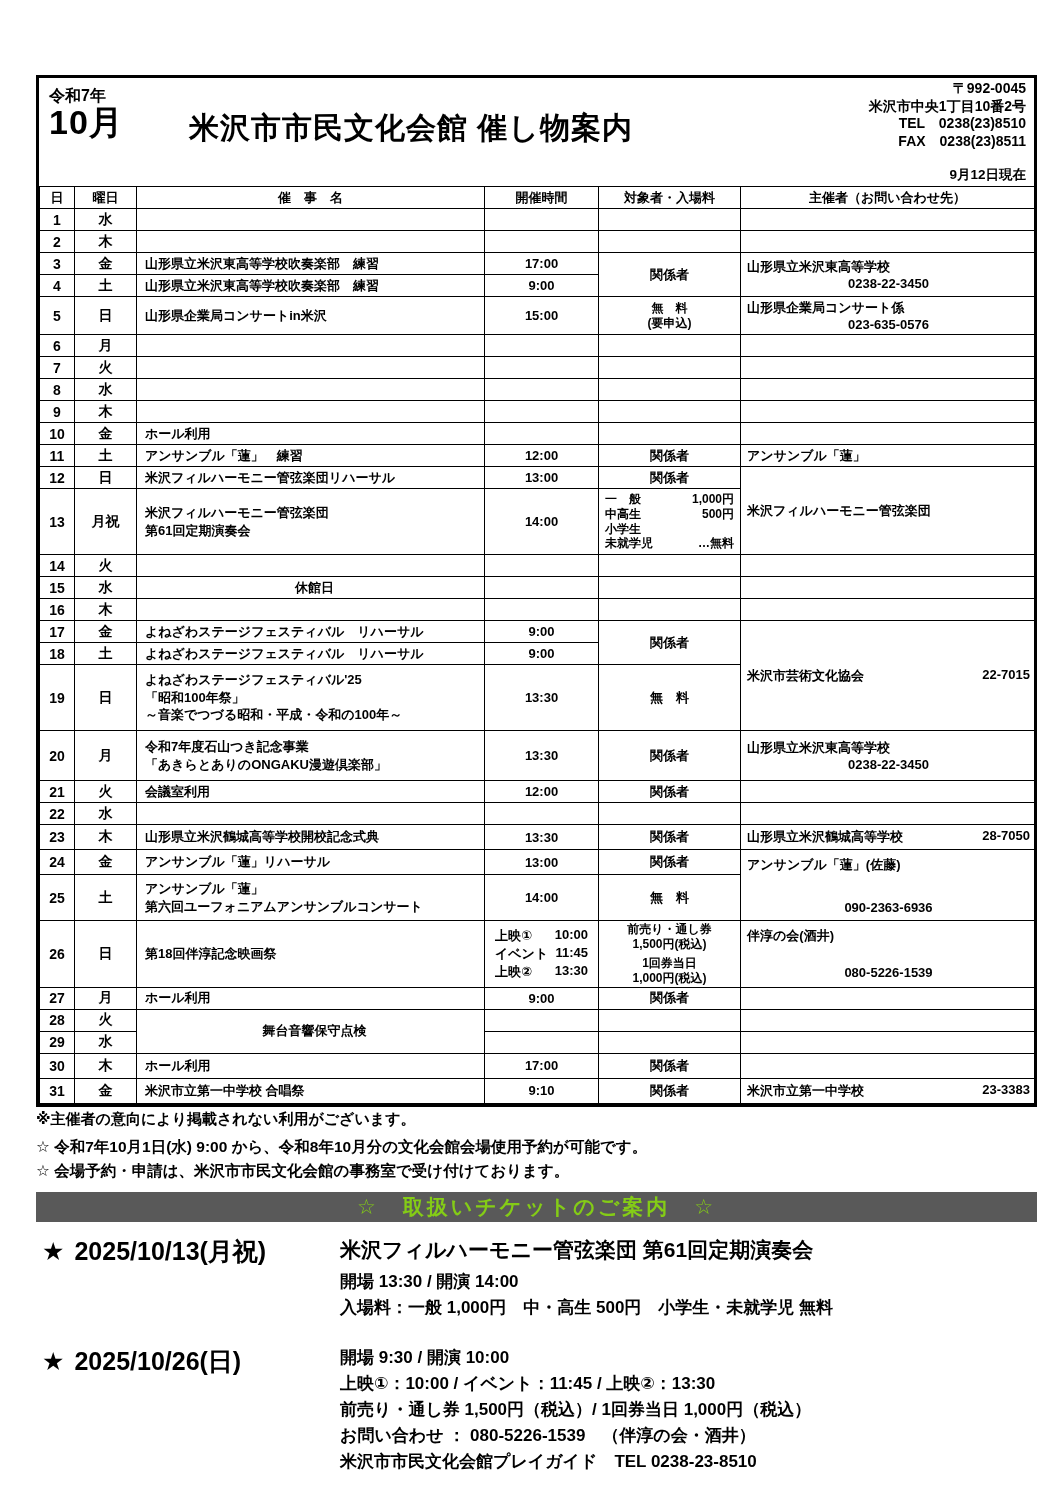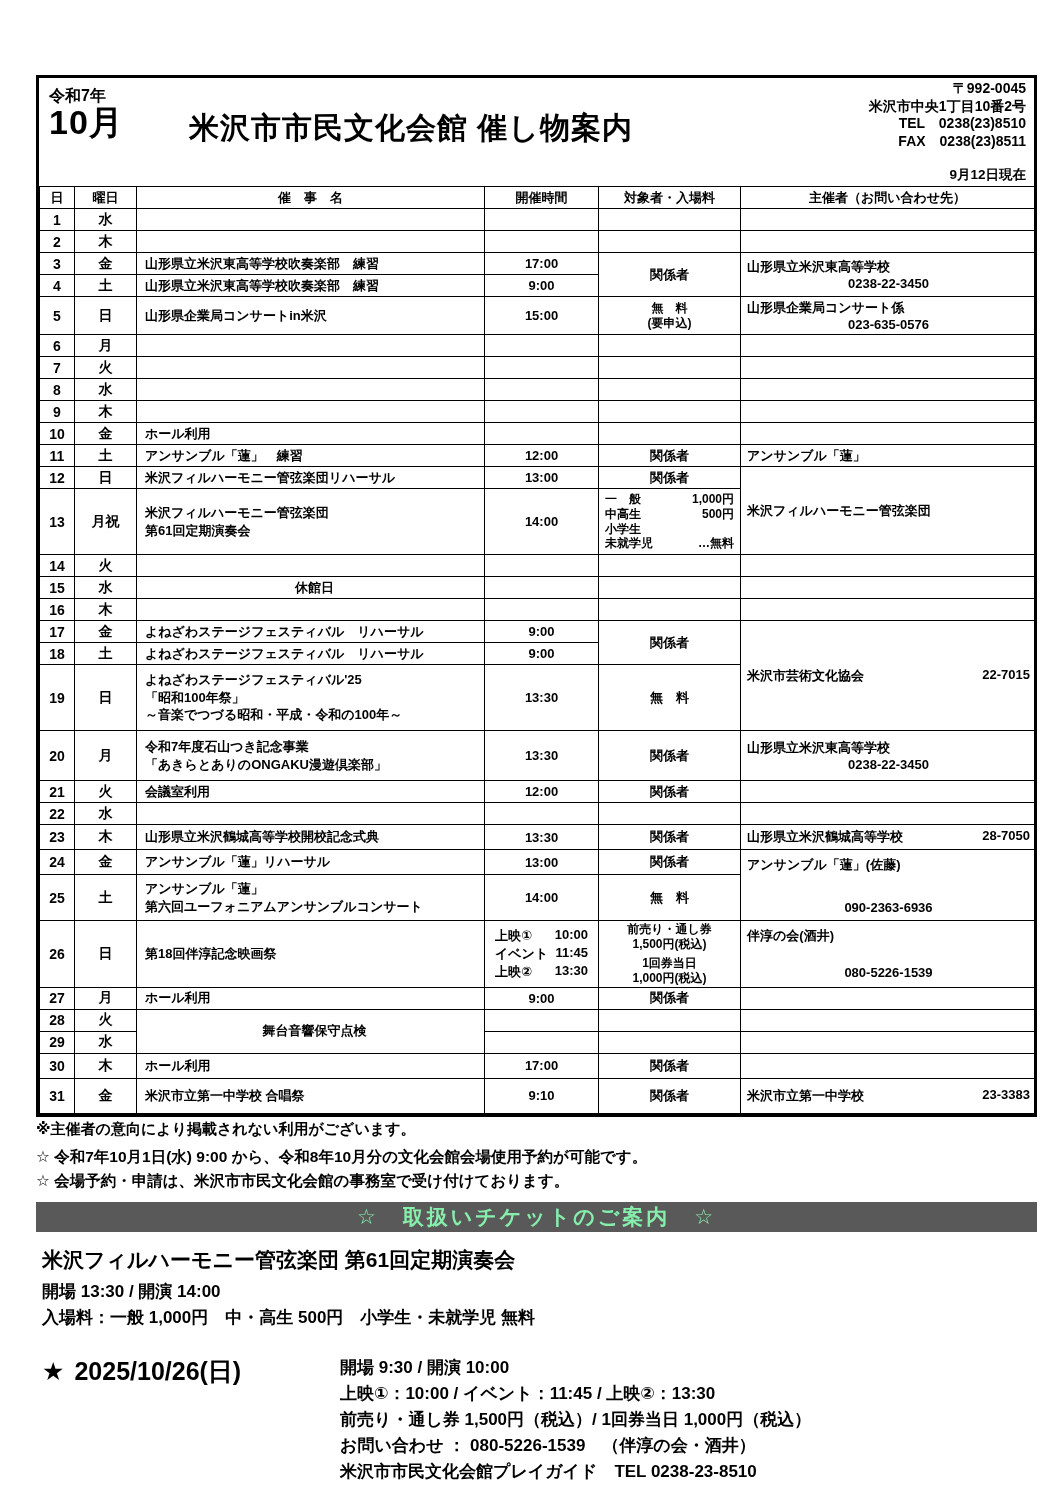--- a/index.html
+++ b/index.html
@@ -38,21 +38,21 @@
   td.small { font-size:12px; line-height:1.22; padding:1px 6px; }
   td.padded { padding:1px 10px; }
   td.col-e div { line-height:1.35; }
 
   
   .disclaimer { margin-top:3px; font-size:15px; }
   .star-notes { margin-top:6px; font-size:15.5px; line-height:24px; }
 
   
   .ticket-bar {
-    margin-top:9px; height:30px; background:#595959; color:#86efac;
+    margin-top:9px; height:30px; background:#595959; color:#84cc16;
     display:flex; align-items:center; justify-content:center;
     font-size:21px; letter-spacing:3px;
   }
   .ticket-entry { display:flex; margin-top:13px; padding-left:6px; }
   .ticket-entry + .ticket-entry { margin-top:24px; }
   .t-date { width:298px; font-size:25px; white-space:nowrap; }
   .t-star { margin-right:10px; }
   .t-right { flex:1; }
   .t-name { font-size:21px; line-height:30px; margin-bottom:4px; }
   .t-detail { font-size:17px; line-height:26px; }
@@ -492,21 +492,21 @@
                 <div class="lft">ホール利用</div>
               </td>
               <td class="col-t">
                 <div class="ctr">17:00</div>
               </td>
               <td class="col-a">
                 <div class="ctr">関係者</div>
               </td>
               <td class="col-o"></td>
             </tr>
-            <tr style="height: 35px;">
+            <tr style="height: 25px;">
               <td class="col-d">31</td>
               <td class="col-w">金</td>
               <td class="col-e">
                 <div class="lft">米沢市立第一中学校 合唱祭</div>
               </td>
               <td class="col-t">
                 <div class="ctr">9:10</div>
               </td>
               <td class="col-a">
                 <div class="ctr">関係者</div>
@@ -526,20 +526,21 @@
     <div class="star-notes">
       <div>☆ 令和7年10月1日(水) 9:00 から、令和8年10月分の文化会館会場使用予約が可能です。</div>
       <div>☆ 会場予約・申請は、米沢市市民文化会館の事務室で受け付けております。</div>
     </div>
 
     <div class="ticket-bar" style="background: rgb(89, 89, 89);">
       <span>☆　取扱いチケットのご案内　☆</span>
     </div>
     <div id="ticket-entries">
         <div class="ticket-entry">
+          <div class="t-date"><span class="t-star">★</span><span>2025/10/13(月祝)</span></div>
           <div class="t-right">
             <div class="t-name">米沢フィルハーモニー管弦楽団 第61回定期演奏会</div>
             <div class="t-detail">開場 13:30 / 開演 14:00</div>
             <div class="t-detail">入場料：一般 1,000円　中・高生 500円　小学生・未就学児 無料</div>
           </div>
         </div>
         <div class="ticket-entry">
           <div class="t-date"><span class="t-star">★</span><span>2025/10/26(日)</span></div>
           <div class="t-right">
             <div class="t-detail">開場 9:30 / 開演 10:00</div>

